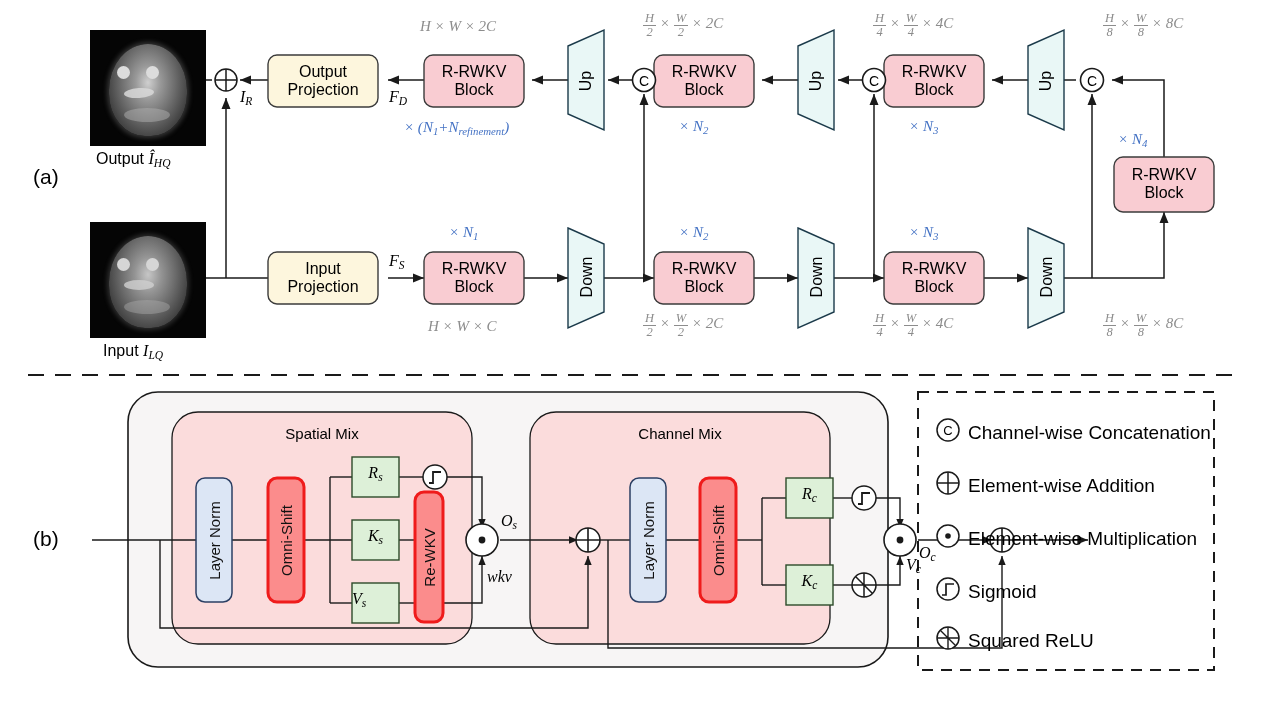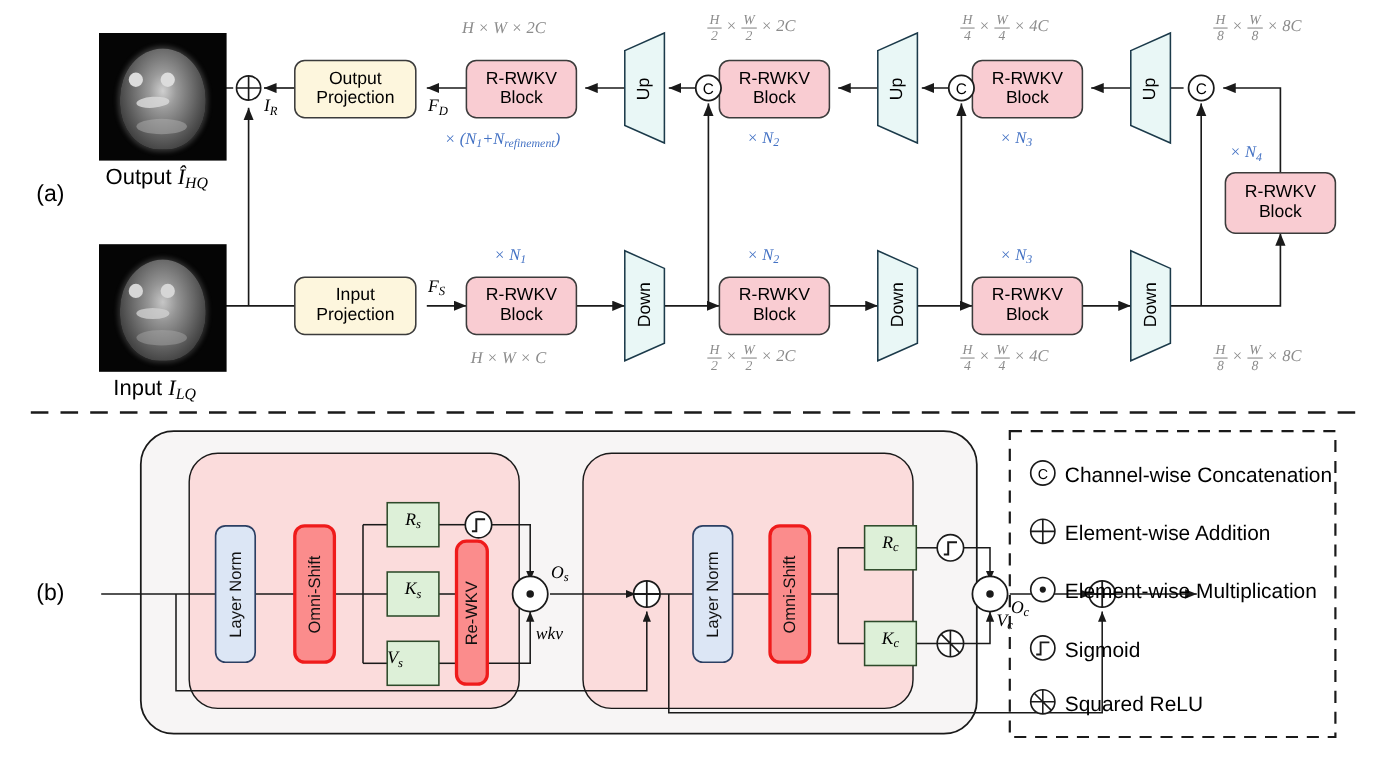--- a/index.html
+++ b/index.html
@@ -5,21 +5,21 @@
   html,body{margin:0;padding:0;background:#fff;}
   body{width:1266px;height:702px;position:relative;overflow:hidden;
        font-family:"Liberation Sans",sans-serif;color:#111;}
   #root{position:absolute;left:0;top:0;width:1266px;height:702px;}
   svg#canvas{position:absolute;left:0;top:0;width:1266px;height:702px;}
   .lbl{position:absolute;white-space:nowrap;}
   .panel-letter{font-size:21px;color:#000;}
   .dim{font-family:"Liberation Serif",serif;font-style:italic;color:#8c8c8c;font-size:15px;}
   .mult{font-family:"Liberation Serif",serif;font-style:italic;color:#4472c4;font-size:15px;}
   .feat{font-family:"Liberation Serif",serif;font-style:italic;font-size:16px;color:#000;}
-  .imcap{font-size:20px;color:#000;}
+  .imcap{font-size:16px;color:#000;}
   .imcap i{font-family:"Liberation Serif",serif;}
   .boxtxt{font-size:16px;line-height:1.12;text-align:center;color:#000;}
   .mixtitle{font-size:15px;color:#000;}
   .legtxt{font-size:19px;color:#000;}
   .frac{display:inline-block;text-align:center;vertical-align:middle;
         font-family:"Liberation Serif",serif;font-style:italic;line-height:1;}
   .frac .n{display:block;padding:0 2px;font-size:12.5px;}
   .frac .d{display:block;padding:0 2px;font-size:12.5px;border-top:1px solid #8c8c8c;}
   .sub{font-size:0.72em;vertical-align:-0.28em;}
   .vert{position:absolute;display:flex;align-items:center;justify-content:center;}
@@ -380,20 +380,22 @@
   <div class="lbl dim" style="left:643px;top:312px;">
     <span class="frac"><span class="n">H</span><span class="d">2</span></span> ×
     <span class="frac"><span class="n">W</span><span class="d">2</span></span> × 2<i>C</i></div>
   <div class="lbl dim" style="left:873px;top:312px;">
     <span class="frac"><span class="n">H</span><span class="d">4</span></span> ×
     <span class="frac"><span class="n">W</span><span class="d">4</span></span> × 4<i>C</i></div>
   <div class="lbl dim" style="left:1103px;top:312px;">
     <span class="frac"><span class="n">H</span><span class="d">8</span></span> ×
     <span class="frac"><span class="n">W</span><span class="d">8</span></span> × 8<i>C</i></div>
 
+  <div class="lbl mixtitle" style="left:172px;top:425px;width:300px;text-align:center;">Spatial Mix</div>
+  <div class="lbl mixtitle" style="left:530px;top:425px;width:300px;text-align:center;">Channel Mix</div>
 
   <div class="vert" style="left:196px;top:478px;width:36px;height:124px;">
     <span style="font-size:15px;">Layer Norm</span>
     </div>
   <div class="vert" style="left:268px;top:478px;width:36px;height:124px;">
     <span style="font-size:15px;">Omni-Shift</span>
     </div>
   <div class="vert" style="left:630px;top:478px;width:36px;height:124px;">
     <span style="font-size:15px;">Layer Norm</span>
     </div>

